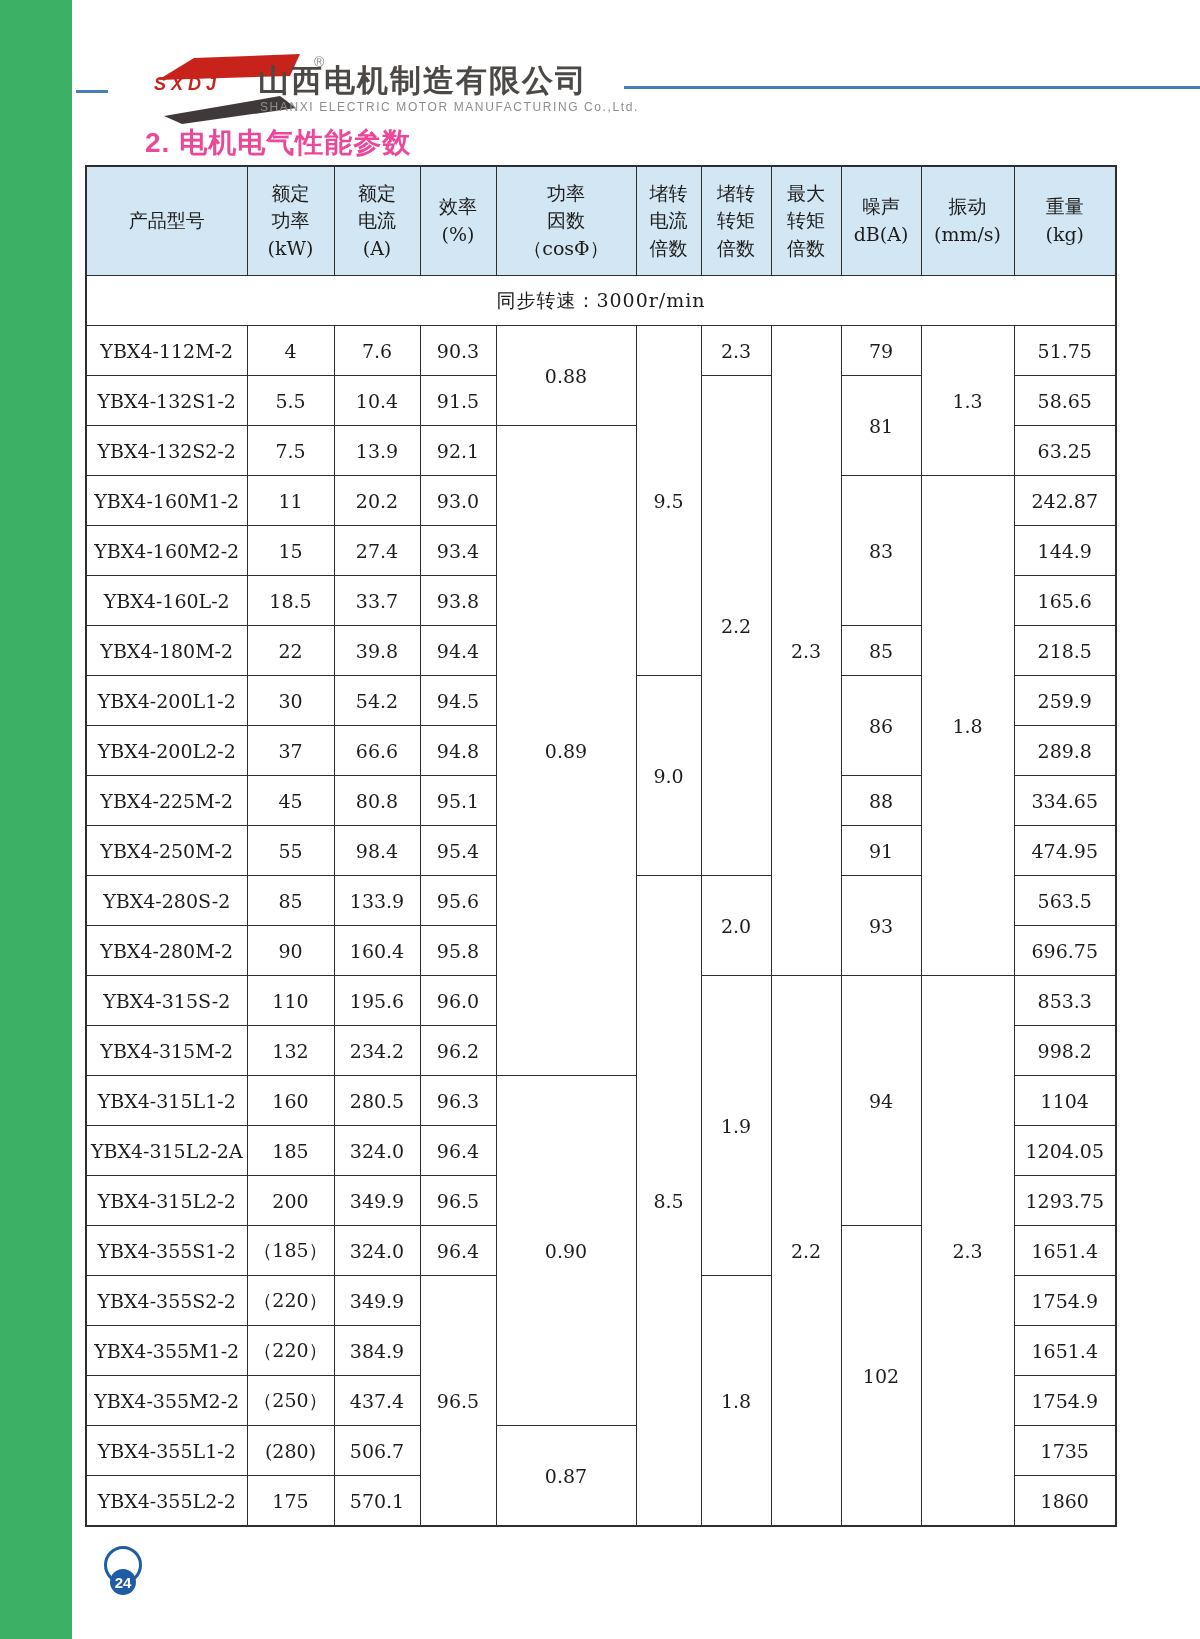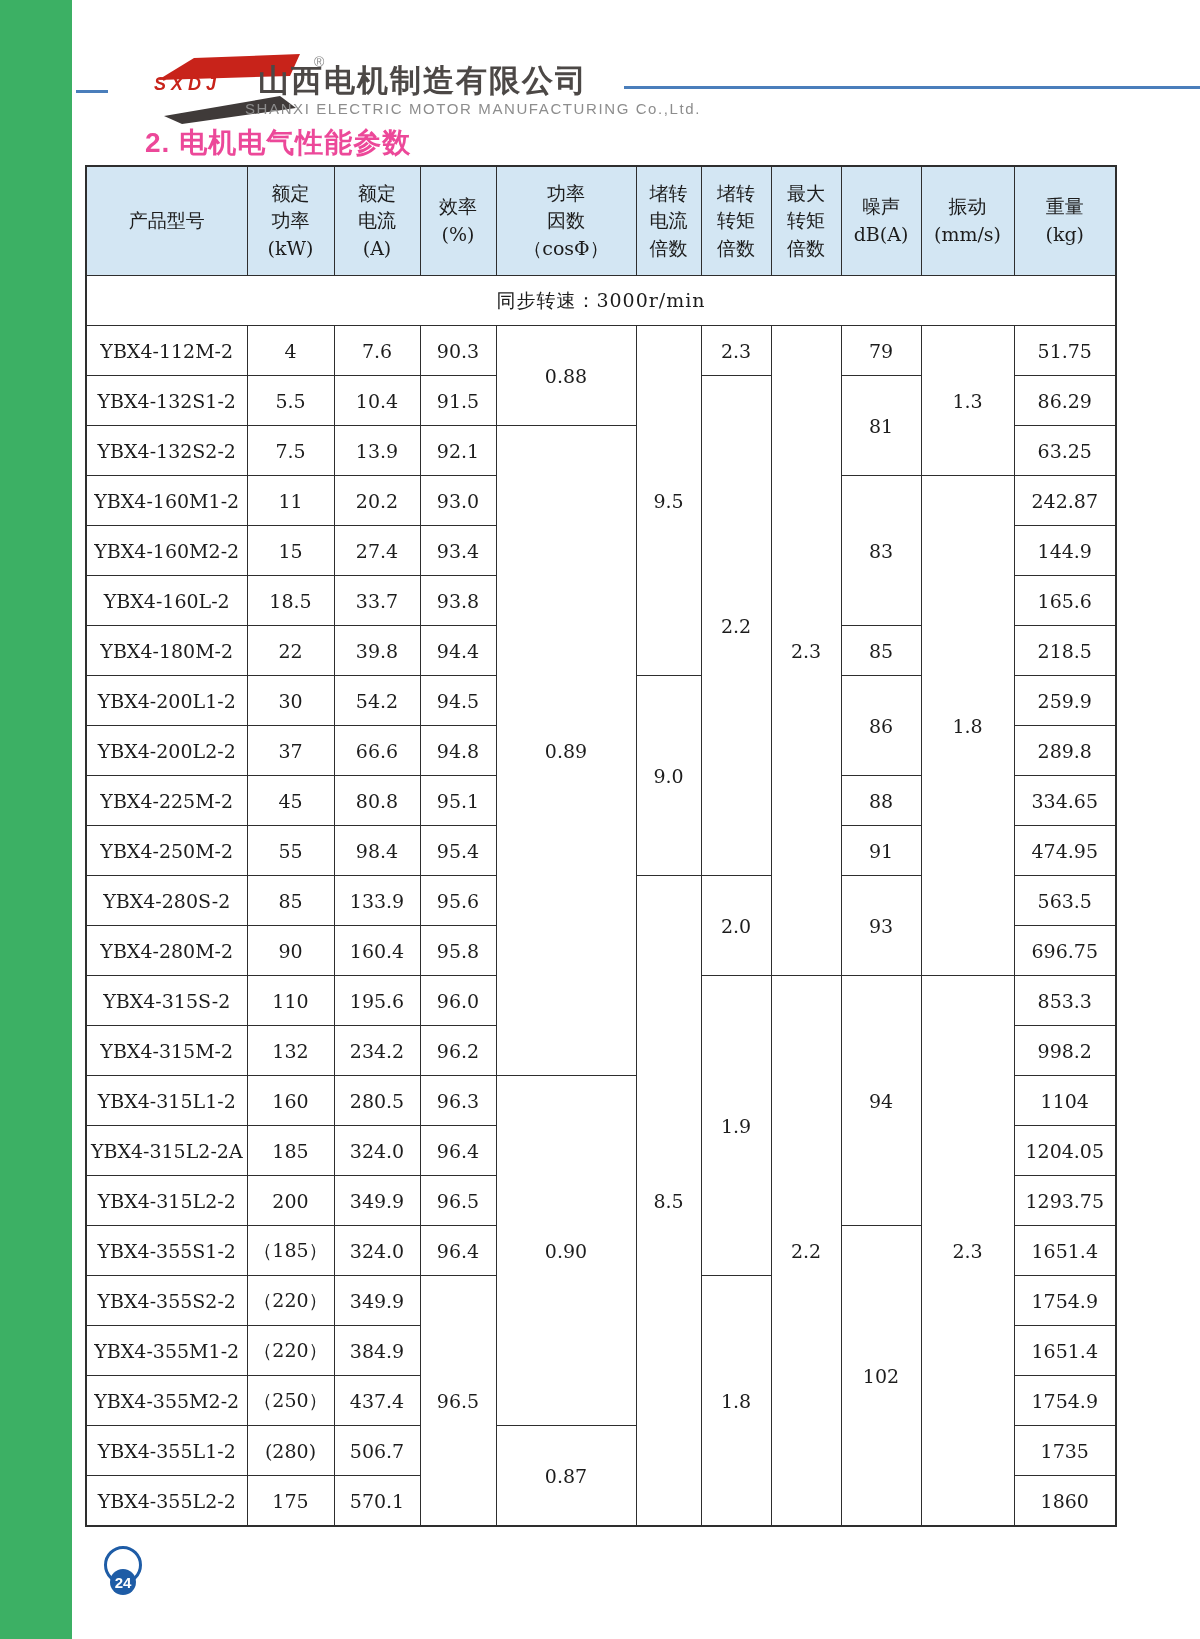--- a/index.html
+++ b/index.html
@@ -18,22 +18,22 @@
   .logo-text{
     position:absolute;left:12px;top:22px;font-family:"Liberation Sans",sans-serif;
     font-weight:bold;font-style:italic;font-size:18px;color:#c8231a;letter-spacing:5px;
   }
   .registered{position:absolute;left:172px;top:2px;font-size:14px;color:#8a8a8a;font-family:"Liberation Sans",sans-serif;}
   .company-cn{
     position:absolute;left:182px;top:8px;font-family:"Liberation Sans",sans-serif;
     font-size:31px;color:#4c4846;font-weight:600;letter-spacing:2px;white-space:nowrap;
   }
   .company-en{
-    position:absolute;left:169px;top:48px;font-family:"Liberation Sans",sans-serif;
-    font-size:15px;color:#8d8d8d;letter-spacing:1.6px;white-space:nowrap;
+    position:absolute;left:184px;top:48px;font-family:"Liberation Sans",sans-serif;
+    font-size:12px;color:#8d8d8d;letter-spacing:1.6px;white-space:nowrap;
   }
   .page-title{
     position:absolute;left:145px;top:124px;font-family:"Liberation Sans",sans-serif;
     font-size:28px;font-weight:bold;color:#ec4899;letter-spacing:1px;
   }
 
   
   table.spec{
     position:absolute;left:85px;top:165px;border-collapse:collapse;table-layout:fixed;
     width:1030px;
@@ -148,21 +148,21 @@
         <td rowspan="3">1.3</td>
         <td>51.75</td>
       </tr>
       <tr>
         <td>YBX4-132S1-2</td>
         <td>5.5</td>
         <td>10.4</td>
         <td>91.5</td>
         <td rowspan="10">2.2</td>
         <td rowspan="2">81</td>
-        <td>86.29</td>
+        <td>58.65</td>
       </tr>
       <tr>
         <td>YBX4-132S2-2</td>
         <td>7.5</td>
         <td>13.9</td>
         <td>92.1</td>
         <td rowspan="13">0.89</td>
         <td>63.25</td>
       </tr>
       <tr>

